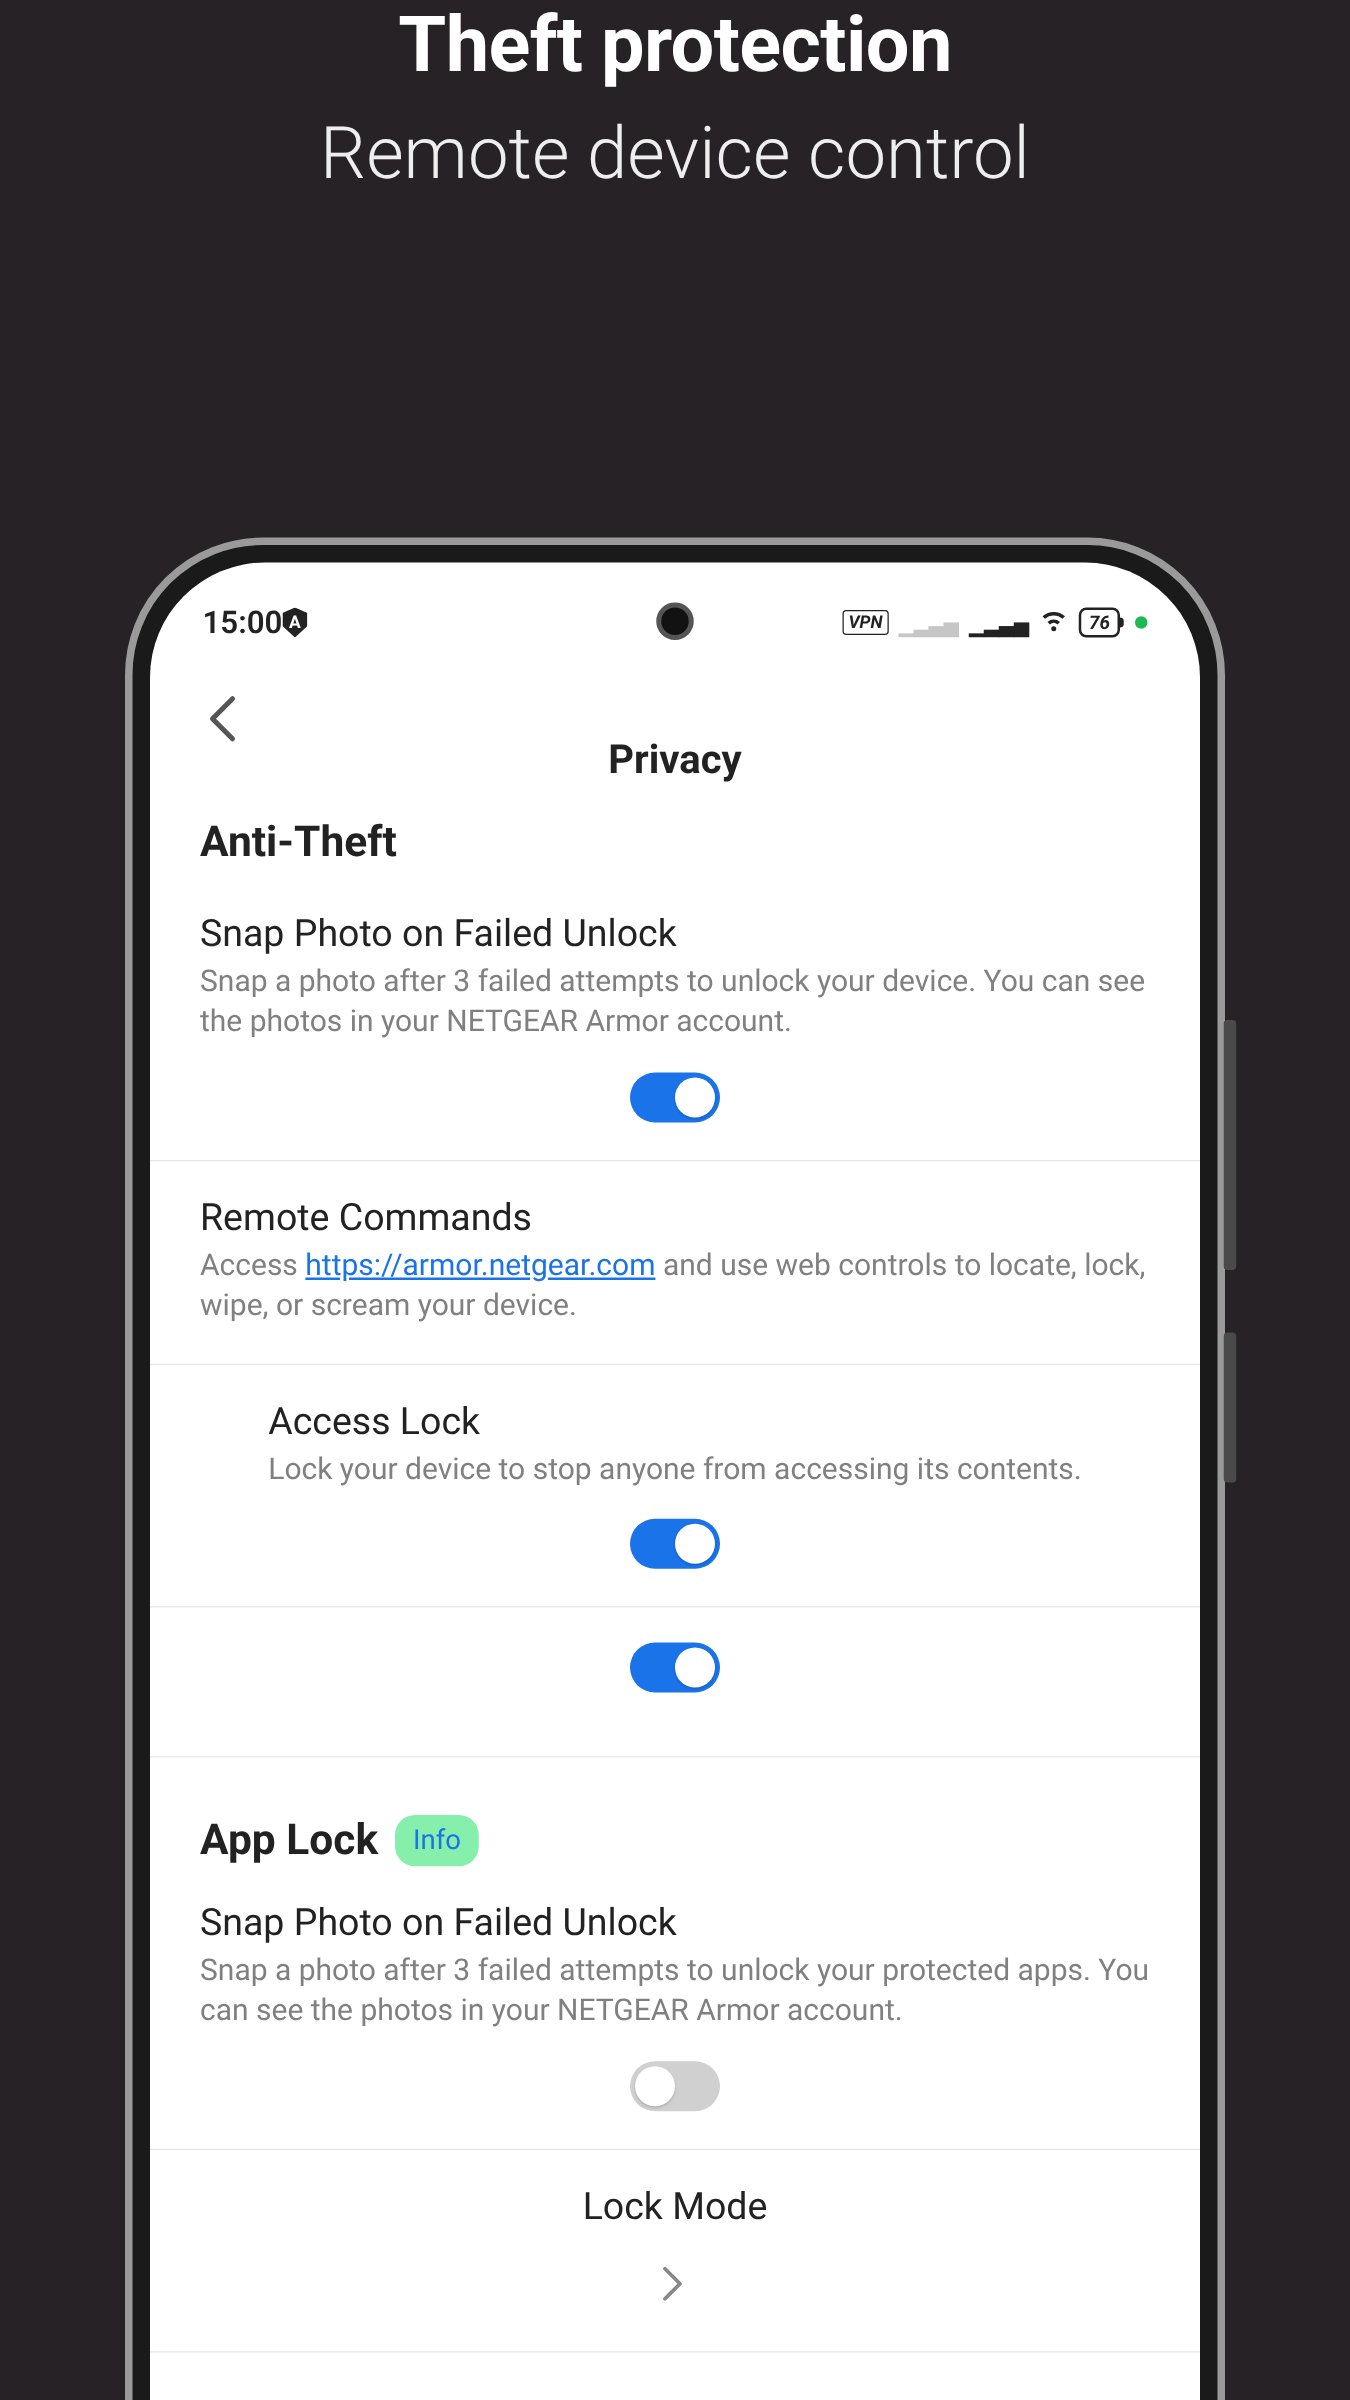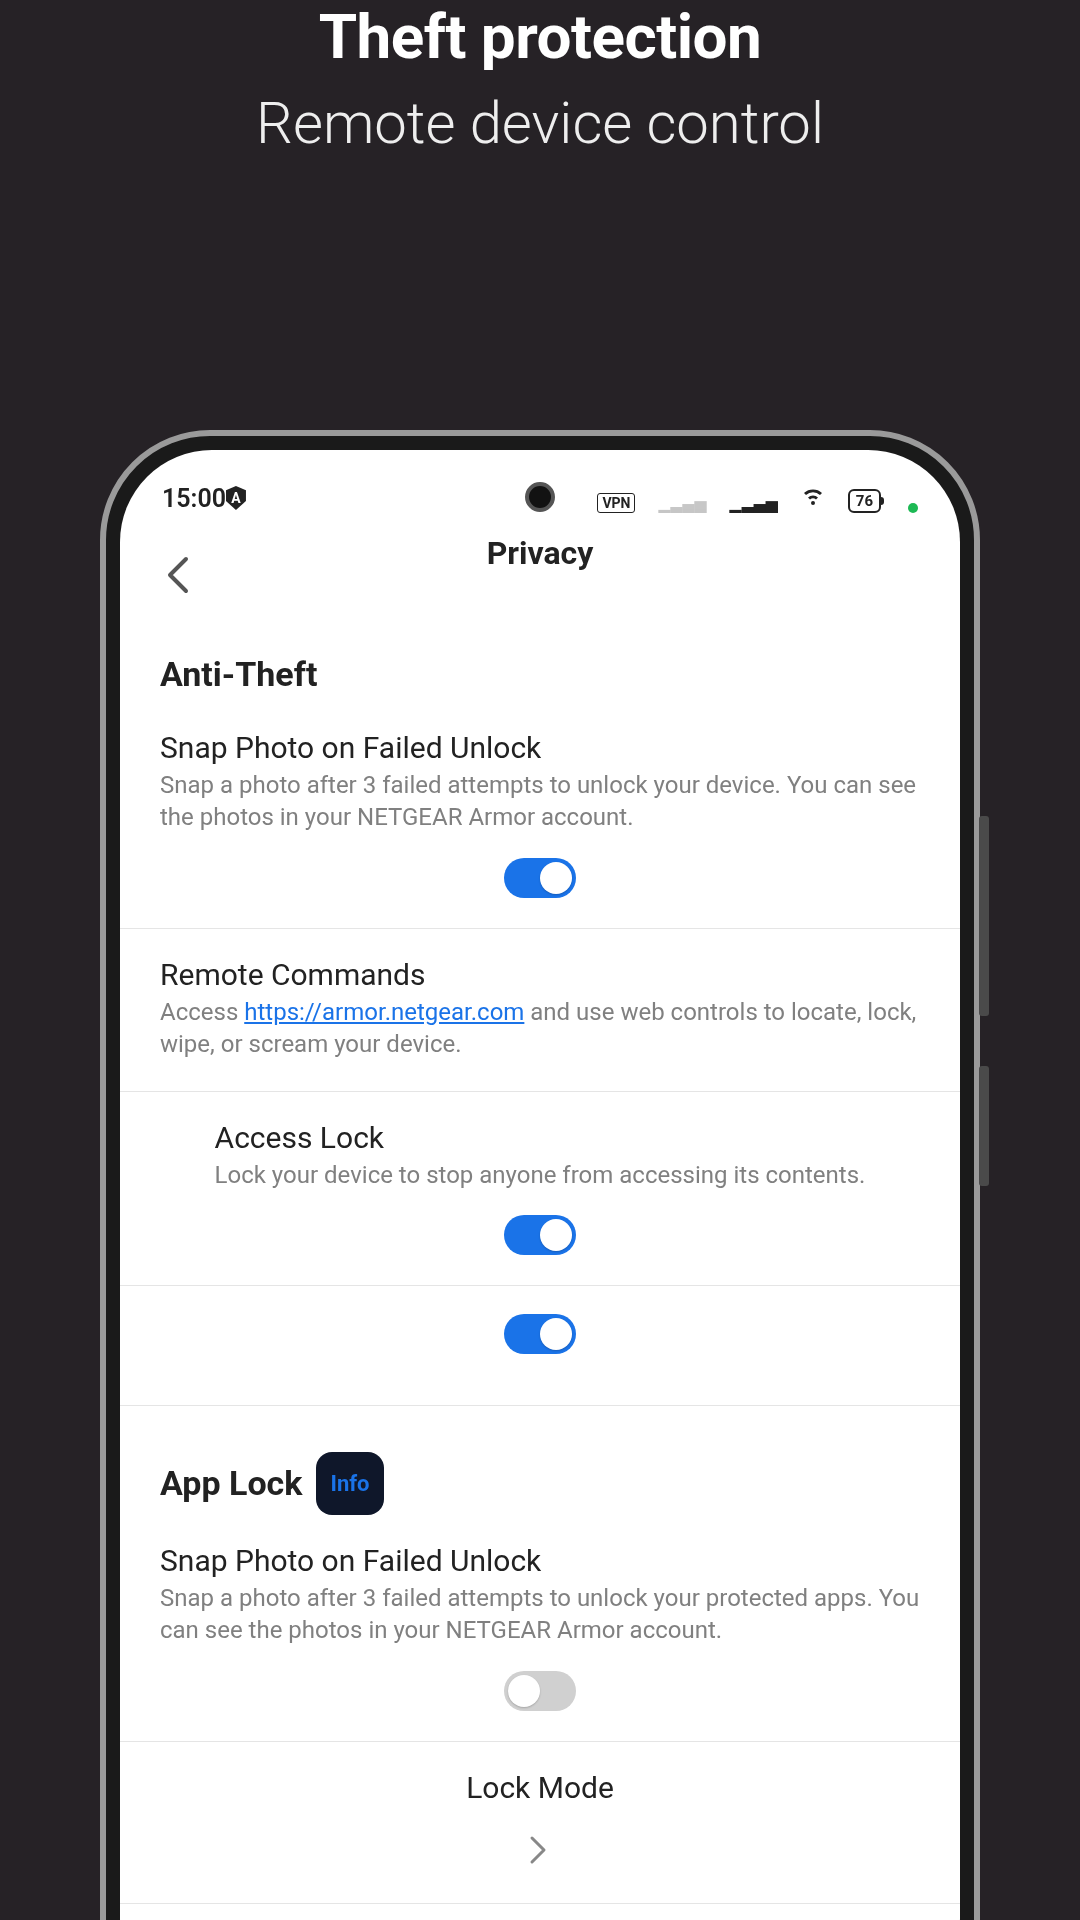--- a/index.html
+++ b/index.html
@@ -71,21 +71,21 @@
       display: flex;
       justify-content: space-between;
       align-items: center;
       padding: 26px 42px 0 42px;
       height: 70px;
       font-size: 25px;
       font-weight: 600;
       color: #222;
     }
     .status-left { display: flex; align-items: center; }
-    .status-right { display: flex; align-items: flex-end; gap: 23px; }
+    .status-right { display: flex; align-items: center; gap: 8px; font-style: italic; }
     .shield-icon {
       width: 20px; height: 24px;
       background: #222;
       clip-path: polygon(50% 0, 100% 18%, 100% 62%, 50% 100%, 0 62%, 0 18%);
       color: #fff;
       font-size: 14px;
       display: flex;
       align-items: center;
       justify-content: center;
       font-weight: 700;
@@ -114,21 +114,21 @@
       right: -5px; top: 50%;
       transform: translateY(-50%);
       width: 3px; height: 8px;
       background: #222;
       border-radius: 0 3px 3px 0;
     }
     .green-dot { width: 10px; height: 10px; background: #1db954; border-radius: 50%; margin-left: 4px; }
     .app-header {
       position: relative;
       display: flex;
-      align-items: flex-start;
+      align-items: flex-end;
       justify-content: center;
       height: 92px;
       margin-top: 14px;
     }
     .back-btn {
       position: absolute;
       left: 36px;
       top: 50%;
       transform: translateY(-50%);
       font-size: 44px;
@@ -148,24 +148,24 @@
       font-size: 34px;
       font-weight: 700;
       color: #222;
       padding: 28px 40px 8px 40px;
       display: flex;
       align-items: center;
       gap: 14px;
     }
     .info-badge {
       font-size: 22px;
-      font-weight: 700;
+      font-weight: 400;
       color: #1a73e8;
-      background: #0f172a;
-      padding: 19px 14px;
+      background: #86efac;
+      padding: 8px 14px;
       border-radius: 16px;
       cursor: pointer;
     }
     .setting-item {
       display: flex;
       align-items: center;
       justify-content: space-between;
       padding: 28px 40px 30px 40px;
       border-bottom: 1px solid #e5e5e5;
       min-height: 120px;

